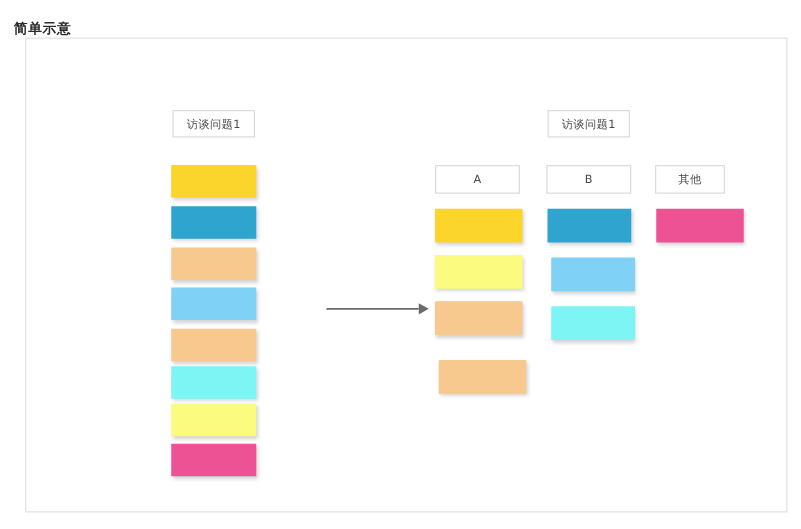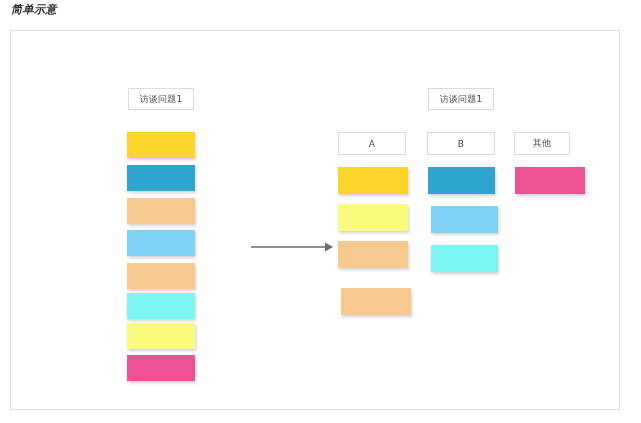--- a/index.html
+++ b/index.html
@@ -11,32 +11,31 @@
     width: 641px;
     height: 423px;
     font-family: "DejaVu Sans", "Liberation Sans", sans-serif;
     overflow: hidden;
     position: relative;
   }
 
   #page-title {
     position: absolute;
     left: 11px;
-    top: 3px;
+    top: 16px;
     font-size: 11px;
     font-weight: bold;
     color: #2b2b2b;
     letter-spacing: 0.5px;
     line-height: 14px;
-    font-style: italic;
   }
 
   #canvas-panel {
     position: absolute;
-    left: 10px;
+    left: 20px;
     top: 30px;
     width: 610px;
     height: 380px;
     border: 1px solid #e2e2e2;
     background: #ffffff;
     box-sizing: border-box;
   }
 
   .node-box {
     position: absolute;

